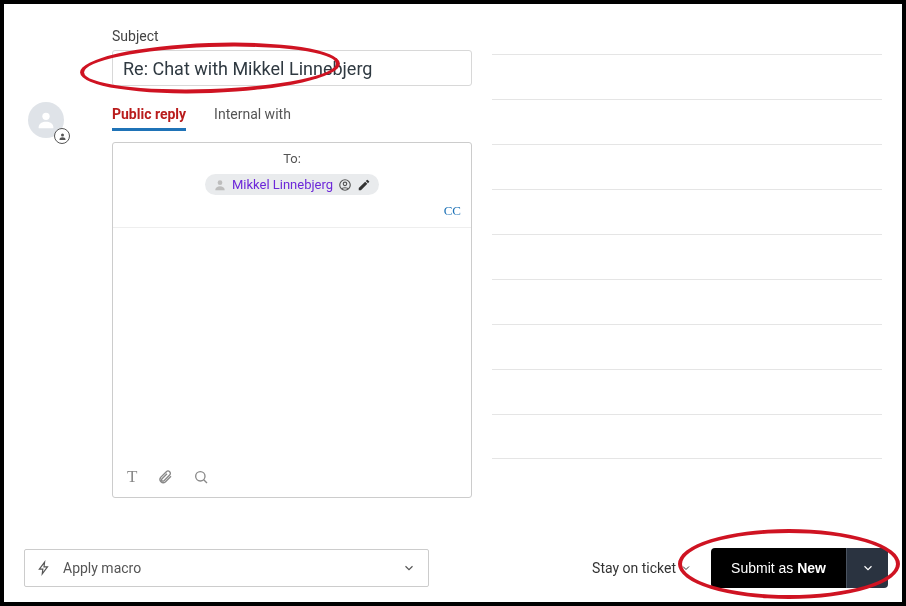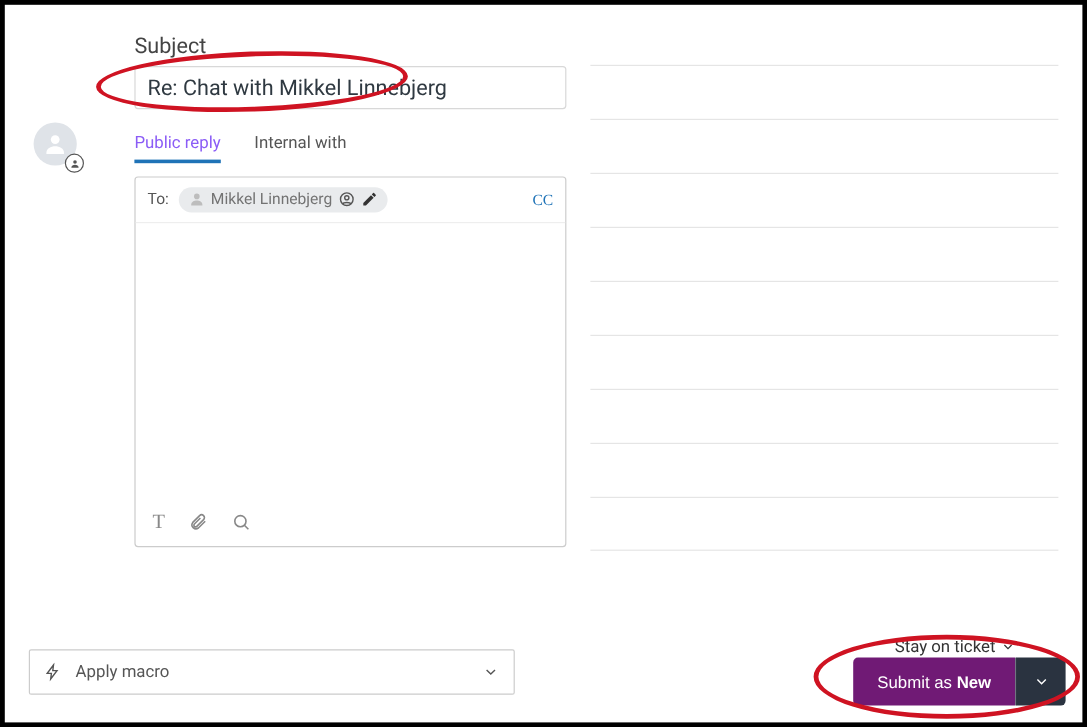--- a/index.html
+++ b/index.html
@@ -64,21 +64,21 @@
   }
   .right-col {
     flex: 1;
     padding-top: 50px;
   }
   .right-row {
     height: 45px;
     border-top: 1px solid #e5e5e5;
   }
   .subject-label {
-    font-size: 18px;
+    font-size: 14px;
     color: #444;
     margin-bottom: 6px;
   }
   .subject-input-wrap {
     position: relative;
   }
   .subject-input {
     width: 100%;
     height: 36px;
     border: 1px solid #d8d8d8;
@@ -94,46 +94,47 @@
     margin-top: 20px;
     border-bottom: 1px solid transparent;
   }
   .tab {
     font-size: 14px;
     color: #555;
     padding-bottom: 6px;
     cursor: pointer;
   }
   .tab.active {
-    font-weight: 400;
-    color: #8b5cf6;
+    font-weight: 700;
+    color: #b91c1c;
     border-bottom: 3px solid #1f73b7;
   }
   .reply-box {
     border: 1px solid #ccc;
     border-radius: 3px;
     margin-top: 10px;
     background: #fff;
   }
   .to-row {
     display: flex;
     align-items: center;
     padding: 8px 10px;
     gap: 8px;
+    flex-direction: column;
   }
   .to-label { color: #555; font-size: 13px; }
   .chip {
     display: inline-flex;
-    align-items: flex-start;
+    align-items: center;
     gap: 5px;
     background: #e9ebed;
     border-radius: 14px;
     padding: 3px 8px;
     font-size: 13px;
-    color: #737373;
+    color: #6d28d9;
   }
   .chip svg { width: 14px; height: 14px; }
   .cc-link {
     margin-left: auto;
     color: #1f73b7;
     font-size: 13px;
     cursor: pointer;
     font-family: Liberation Serif, serif;
   }
   .reply-body {
@@ -167,37 +168,36 @@
     color: #555;
     gap: 12px;
     cursor: pointer;
     background: #fff;
   }
   .macro-btn .chev { margin-left: auto; }
   .footer-right {
     margin-left: auto;
     display: flex;
     align-items: center;
-    gap: 1px;
-    flex-direction: column;
+    gap: 11px;
   }
   .stay-link {
     font-size: 14px;
     color: #333;
     display: flex;
     align-items: center;
     gap: 4px;
     cursor: pointer;
     margin-right: 8px;
   }
   .submit-group {
     display: flex;
   }
   .submit-btn {
-    background: #701a75;
+    background: #000000;
     color: #fff;
     border: none;
     height: 40px;
     padding: 0 20px;
     font-size: 14px;
     cursor: pointer;
     border-top-left-radius: 4px;
     border-bottom-left-radius: 4px;
   }
   .submit-btn b { font-weight: 700; }

